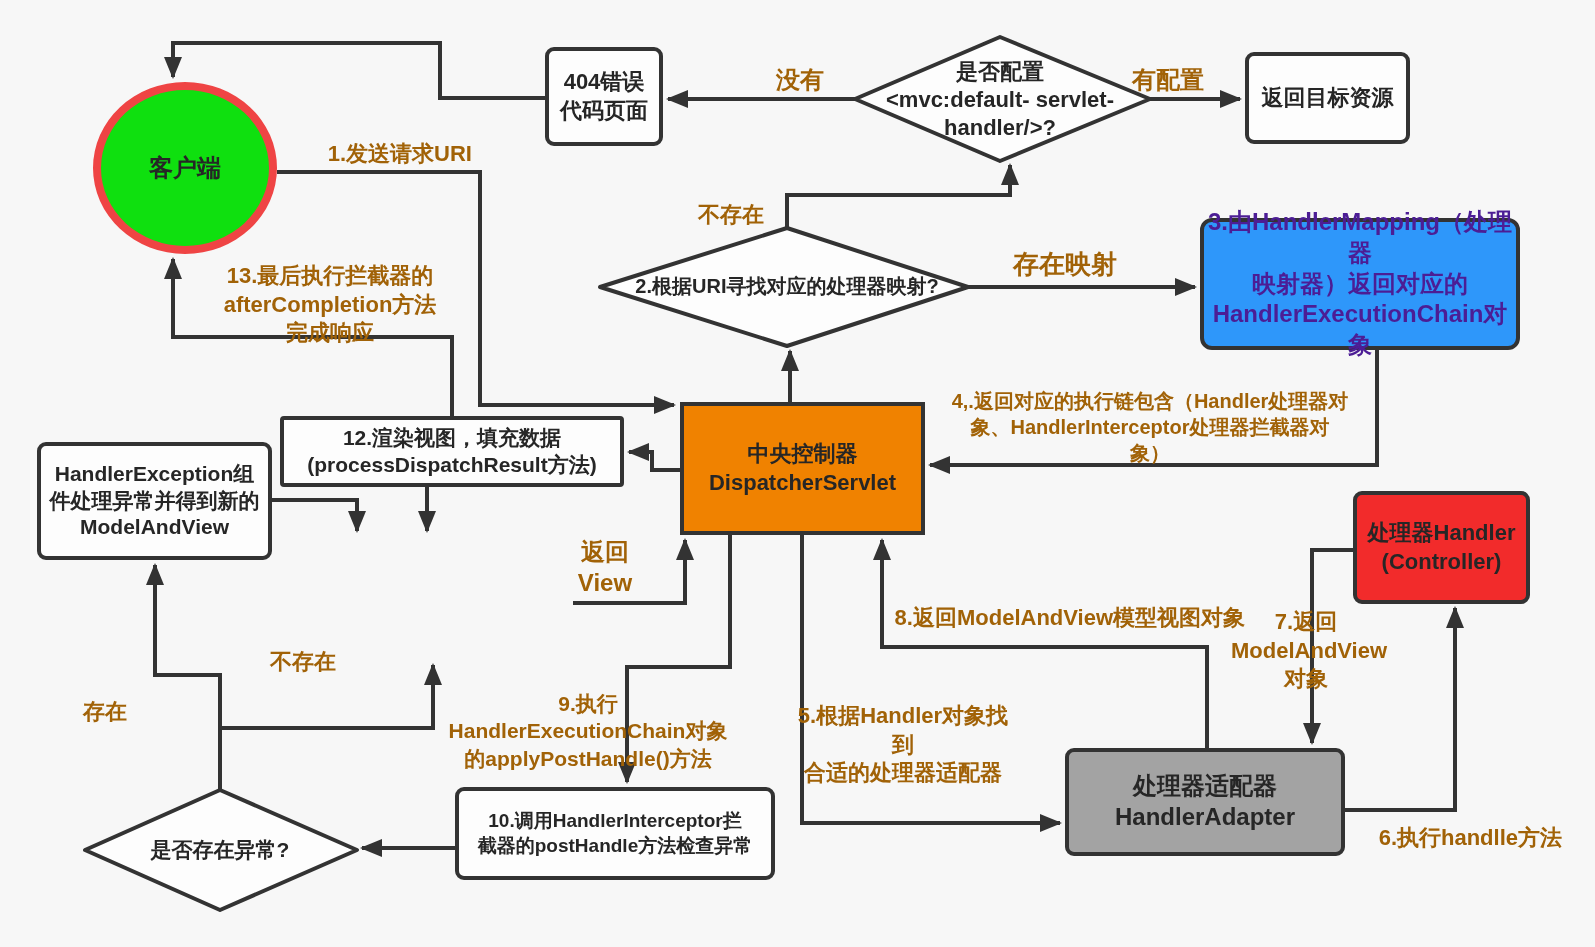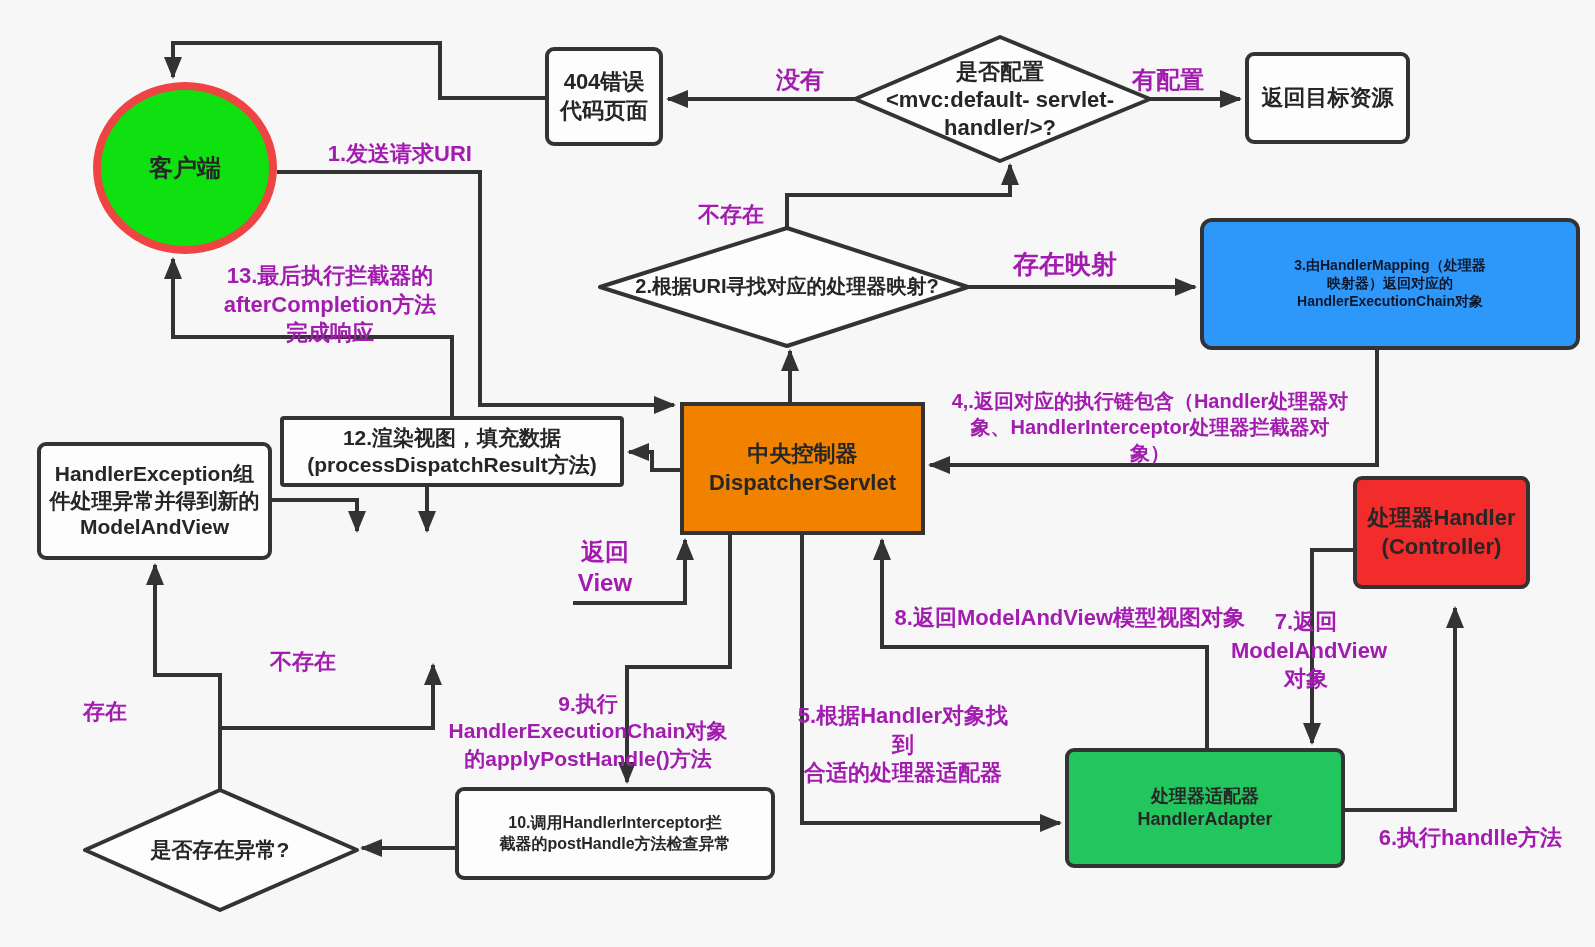--- a/index.html
+++ b/index.html
@@ -17,21 +17,21 @@
     position:absolute;
     display:flex;align-items:center;justify-content:center;
     text-align:center;font-weight:bold;color:#262626;
     white-space:pre-line;line-height:1.28;
     box-sizing:border-box;
   }
   .box{background:#fdfdfd;border:4px solid #333;border-radius:9px;}
   .ellipse{border:8px solid #ef4444;border-radius:50%;}
   .diamond-label{background:transparent;border:none;}
   .edge-label{
-    position:absolute;font-weight:bold;color:#a21caf;
+    position:absolute;font-weight:bold;color:#a16207;
     white-space:pre-line;text-align:center;line-height:1.3;
   }
   .edge-label.left{text-align:right;}
 </style>
 </head>
 <body>
 
 <div class="canvas">
 
   <svg class="connectors" viewBox="0 0 1595 947">
@@ -74,42 +74,42 @@
 代码页面</div>
 
   <div class="node diamond-label" style="left:880px;top:55px;width:240px;height:90px;font-size:22px">是否配置
 &lt;mvc:default- servlet-
 handler/&gt;?</div>
 
   <div class="node box" style="left:1245px;top:52px;width:165px;height:92px;font-size:22px">返回目标资源</div>
 
   <div class="node diamond-label" style="left:620px;top:262px;width:334px;height:50px;font-size:20px">2.根据URI寻找对应的处理器映射?</div>
 
-  <div class="node box" style="left: 1200px; top: 218px; width: 380px; height: 132px; font-size: 14px; border-radius: 12px; background: rgb(46, 151, 250); color: #0f172a;">3.由HandlerMapping（处理器
+  <div class="node box" style="left: 1200px; top: 218px; width: 320px; height: 132px; font-size: 24px; border-radius: 12px; background: rgb(46, 151, 250); color: #4c1d95;">3.由HandlerMapping（处理器
 映射器）返回对应的
 HandlerExecutionChain对象</div>
 
   <div class="node box" style="left: 680px; top: 402px; width: 245px; height: 133px; font-size: 22px; border-radius: 0; background: rgb(240, 130, 0);">中央控制器
 DispatcherServlet</div>
 
   <div class="node box" style="left:280px;top:416px;width:344px;height:71px;font-size:21px;border-radius:4px">12.渲染视图，填充数据
 (processDispatchResult方法)</div>
 
   <div class="node box" style="left:37px;top:442px;width:235px;height:118px;font-size:21px">HandlerException组
 件处理异常并得到新的
 ModelAndView</div>
 
 
-  <div class="node box" style="left: 1353px; top: 476px; width: 177px; height: 113px; font-size: 22px; background: rgb(242, 43, 43);">处理器Handler
+  <div class="node box" style="left: 1353px; top: 491px; width: 177px; height: 113px; font-size: 22px; background: rgb(242, 43, 43);">处理器Handler
 (Controller)</div>
 
-  <div class="node box" style="left: 1065px; top: 748px; width: 280px; height: 120px; font-size: 18px; background: #22c55e;">处理器适配器
+  <div class="node box" style="left: 1065px; top: 748px; width: 280px; height: 108px; font-size: 24px; background: #a3a3a3;">处理器适配器
 HandlerAdapter</div>
 
-  <div class="node box" style="left:455px;top:787px;width:320px;height:93px;font-size:16px">10.调用HandlerInterceptor拦
+  <div class="node box" style="left:455px;top:787px;width:320px;height:93px;font-size:19px">10.调用HandlerInterceptor拦
 截器的postHandle方法检查异常</div>
 
   <div class="node diamond-label" style="left:120px;top:825px;width:200px;height:50px;font-size:21px">是否存在异常?</div>
 
   <div class="edge-label left" style="left:292px;top:140px;width:180px;font-size:22px">1.发送请求URI</div>
 
   <div class="edge-label" style="left:765px;top:64px;width:70px;font-size:24px">没有</div>
 
   <div class="edge-label" style="left:1118px;top:64px;width:100px;font-size:24px">有配置</div>
 

